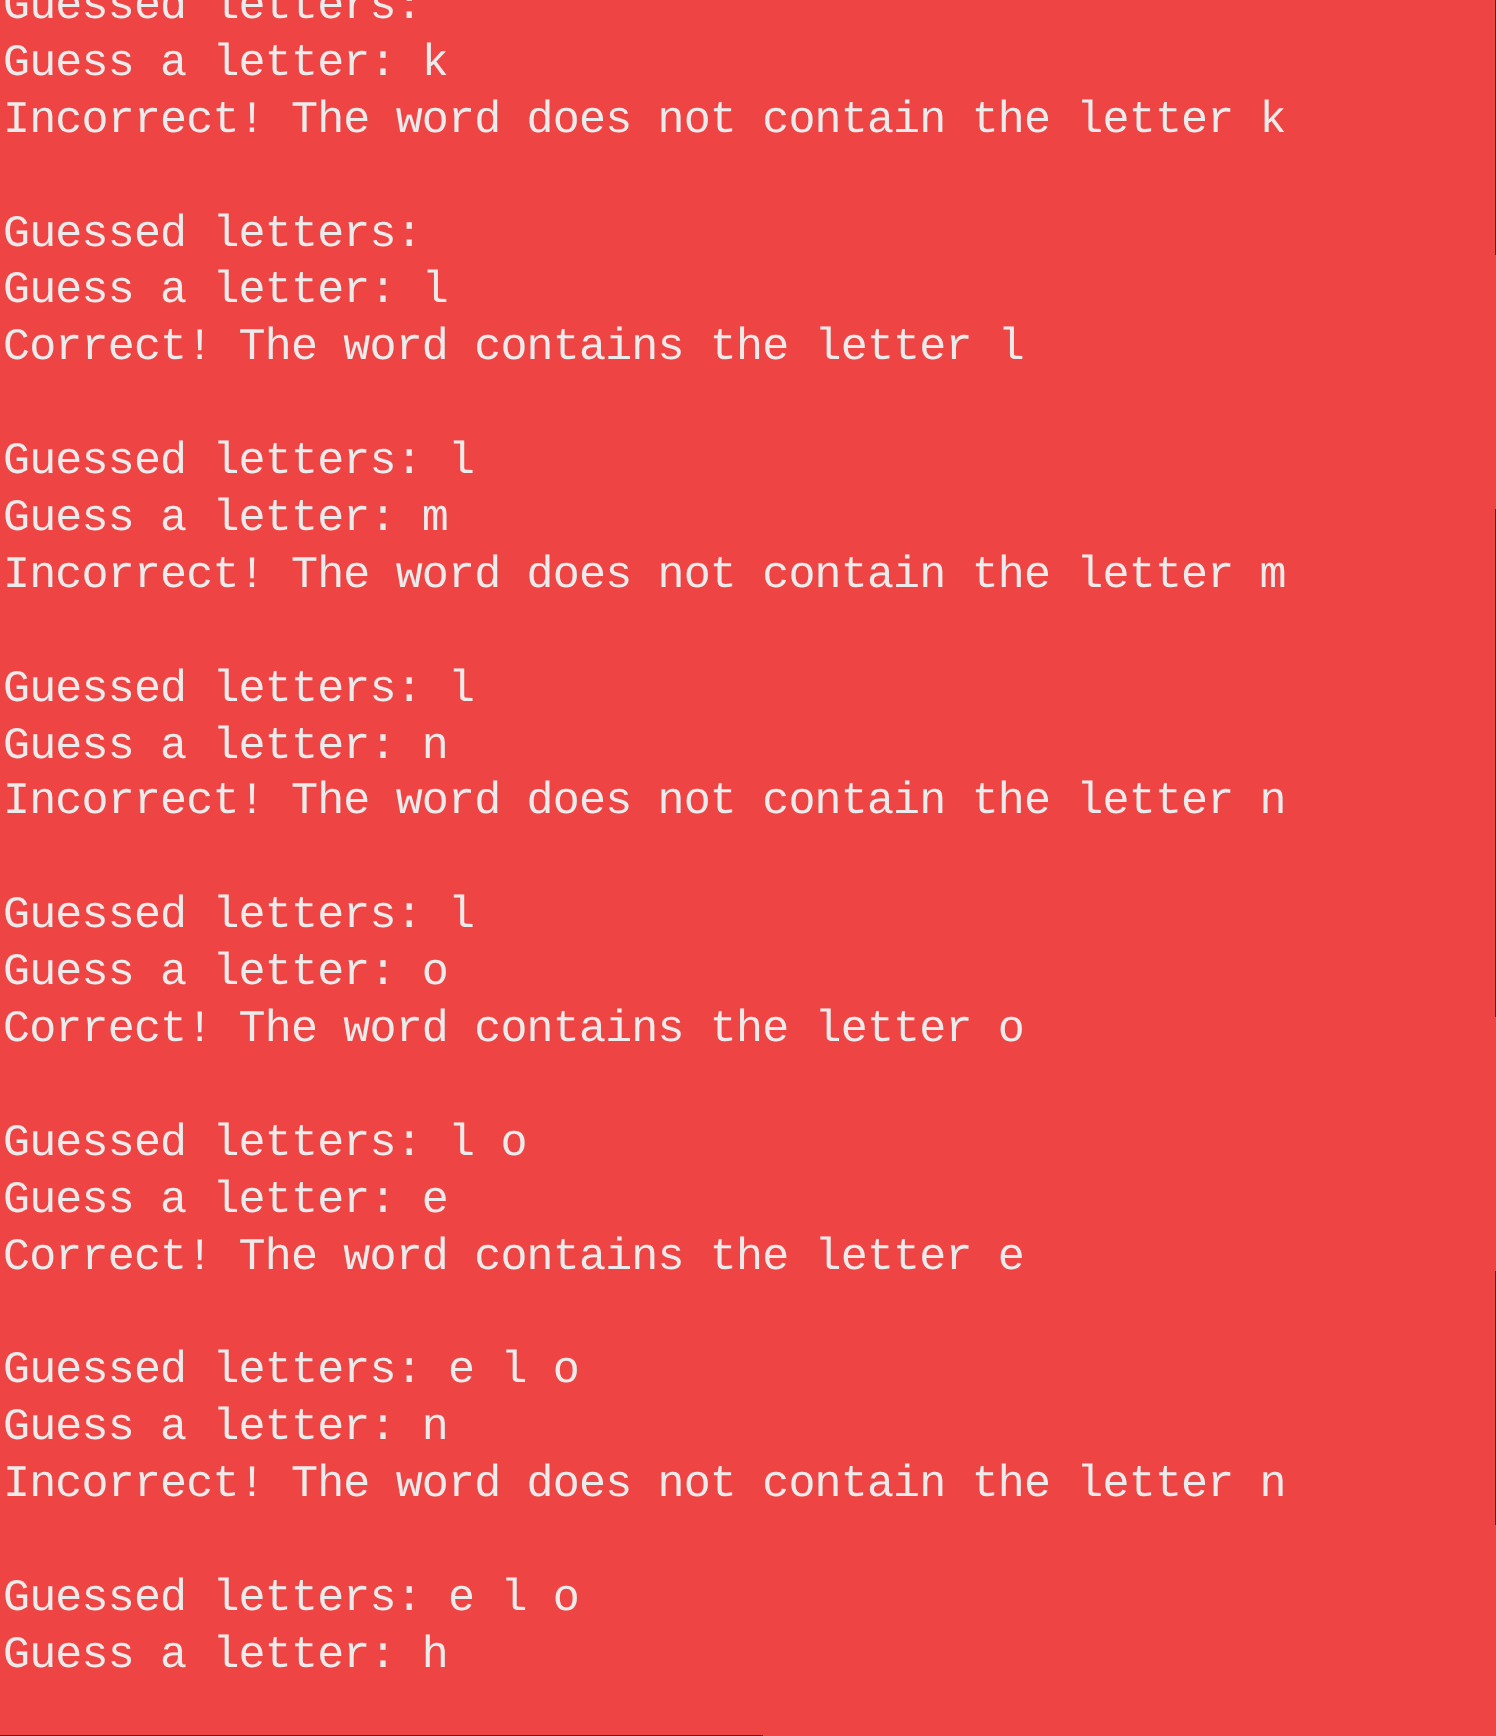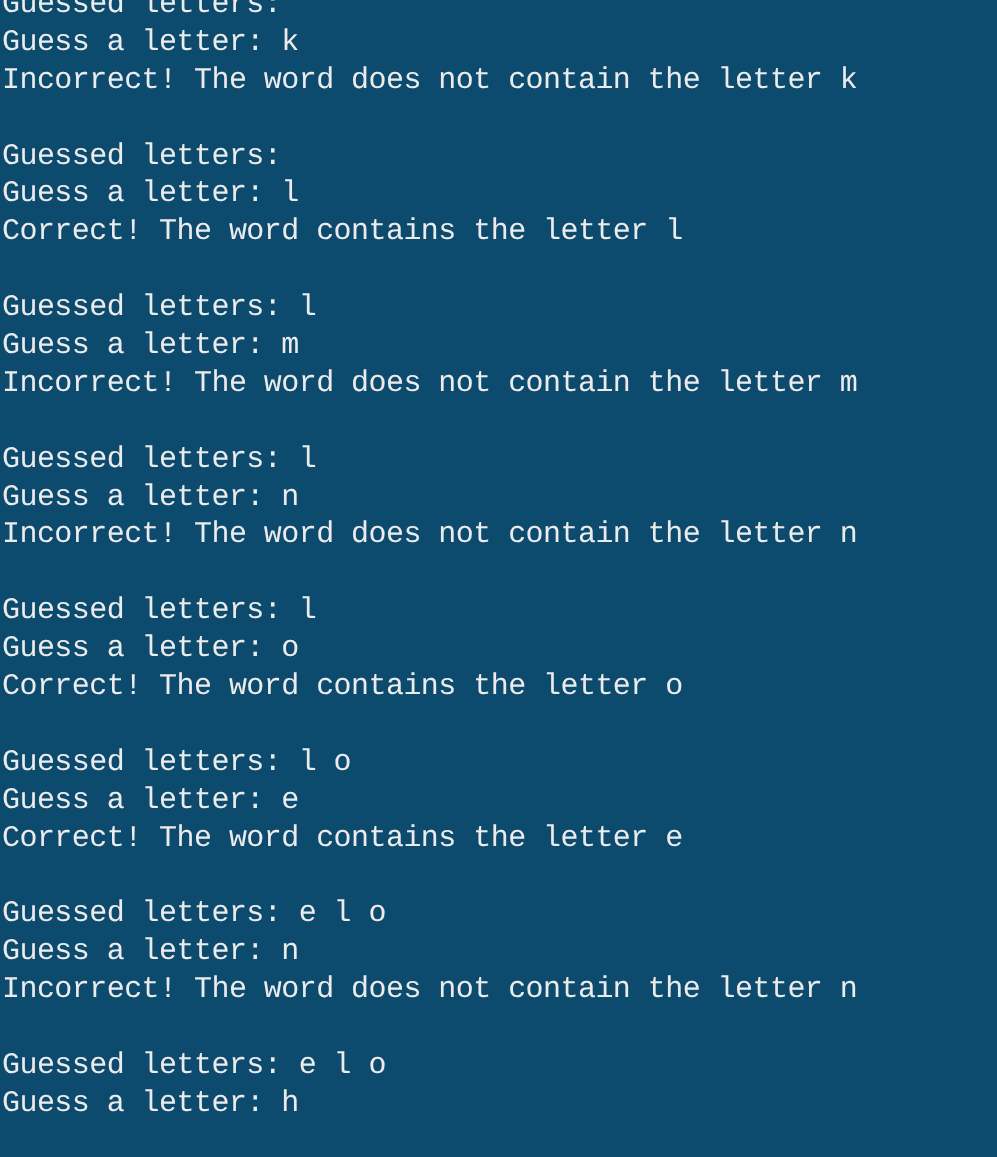--- a/index.html
+++ b/index.html
@@ -45,15 +45,15 @@
     text-rendering: geometricPrecision;
     -webkit-font-smoothing: antialiased;
   }
   .term-line.blank {
     color: transparent;
   }
 </style>
 </head>
 <body>
 
-<div id="terminal" style="background: #0c4a6e;">
+<div id="terminal" style="background: #ef4444;">
   <div id="terminal-output" style="color: rgb(235, 235, 235);"><span class="term-line">Guessed letters:</span><span class="term-line">Guess a letter: k</span><span class="term-line">Incorrect! The word does not contain the letter k</span><span class="term-line blank"></span><span class="term-line">Guessed letters:</span><span class="term-line">Guess a letter: l</span><span class="term-line">Correct! The word contains the letter l</span><span class="term-line blank"></span><span class="term-line">Guessed letters: l</span><span class="term-line">Guess a letter: m</span><span class="term-line">Incorrect! The word does not contain the letter m</span><span class="term-line blank"></span><span class="term-line">Guessed letters: l</span><span class="term-line">Guess a letter: n</span><span class="term-line">Incorrect! The word does not contain the letter n</span><span class="term-line blank"></span><span class="term-line">Guessed letters: l</span><span class="term-line">Guess a letter: o</span><span class="term-line">Correct! The word contains the letter o</span><span class="term-line blank"></span><span class="term-line">Guessed letters: l o</span><span class="term-line">Guess a letter: e</span><span class="term-line">Correct! The word contains the letter e</span><span class="term-line blank"></span><span class="term-line">Guessed letters: e l o</span><span class="term-line">Guess a letter: n</span><span class="term-line">Incorrect! The word does not contain the letter n</span><span class="term-line blank"></span><span class="term-line">Guessed letters: e l o</span><span class="term-line">Guess a letter: h</span></div>
 </div>
 
 </body></html>

